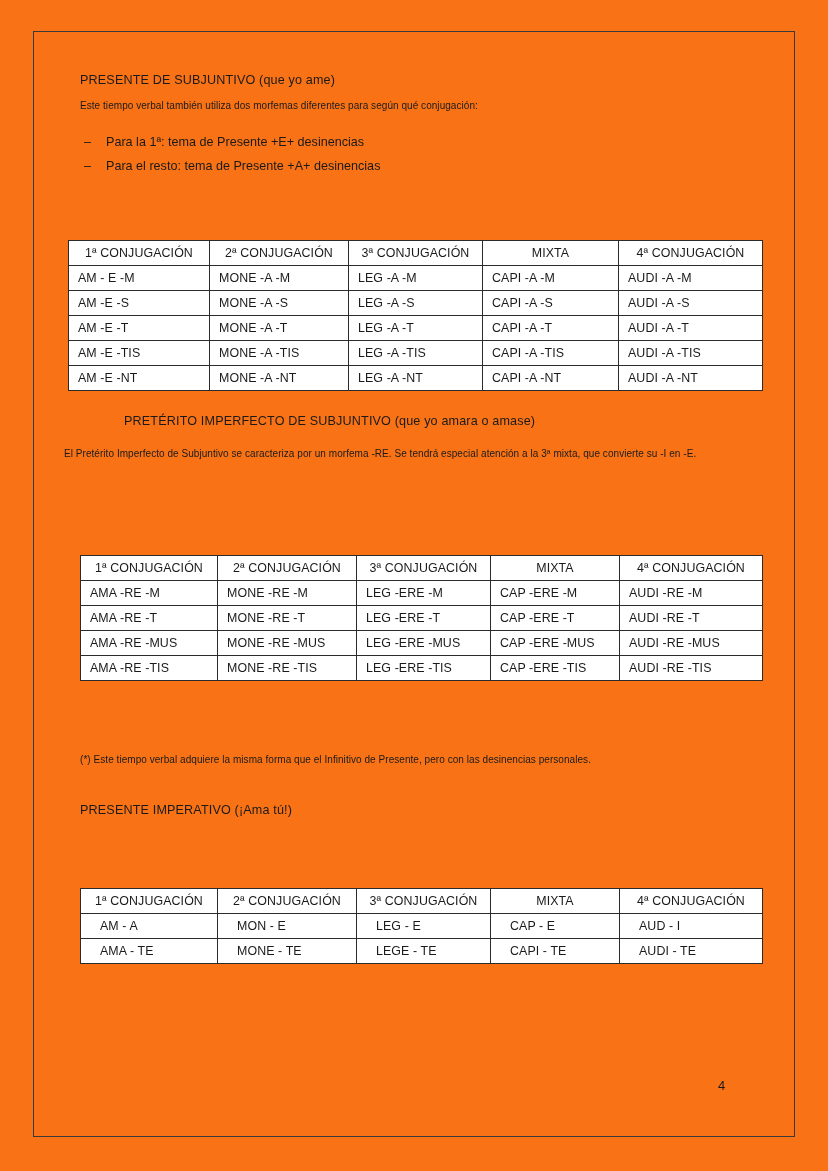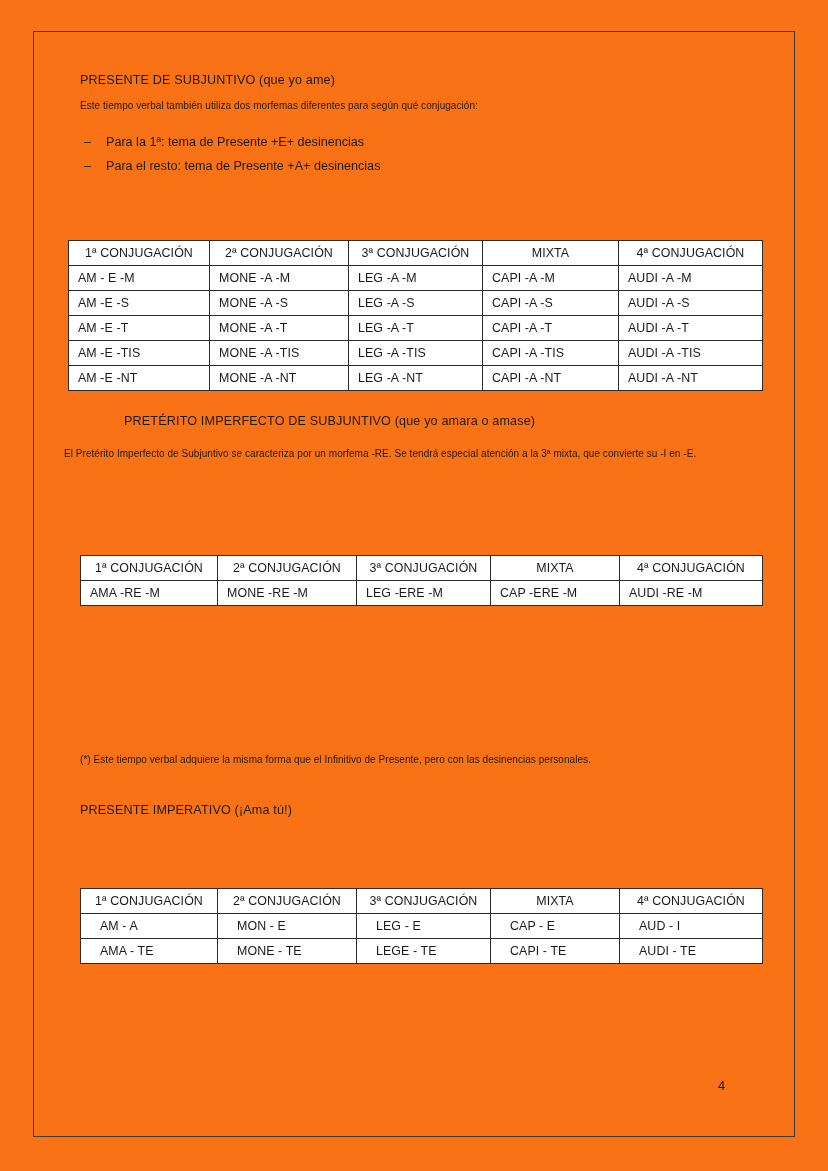--- a/index.html
+++ b/index.html
@@ -236,20 +236,41 @@
       </tr>
     </thead>
     <tbody>
       <tr>
         <td>AMA  -RE -M</td>
         <td>MONE  -RE -M</td>
         <td>LEG  -ERE -M</td>
         <td>CAP  -ERE -M</td>
         <td>AUDI  -RE -M</td>
       </tr>
+      <tr>
+        <td>AMA  -RE -T</td>
+        <td>MONE  -RE -T</td>
+        <td>LEG  -ERE -T</td>
+        <td>CAP  -ERE -T</td>
+        <td>AUDI  -RE -T</td>
+      </tr>
+      <tr>
+        <td>AMA  -RE -MUS</td>
+        <td>MONE  -RE -MUS</td>
+        <td>LEG -ERE -MUS</td>
+        <td>CAP  -ERE -MUS</td>
+        <td>AUDI  -RE -MUS</td>
+      </tr>
+      <tr>
+        <td>AMA  -RE -TIS</td>
+        <td>MONE  -RE -TIS</td>
+        <td>LEG  -ERE -TIS</td>
+        <td>CAP  -ERE -TIS</td>
+        <td>AUDI  -RE -TIS</td>
+      </tr>
     </tbody>
   </table>
 
   <div class="para wide b-note">(*) Este tiempo verbal adquiere la misma forma que el Infinitivo de Presente, pero con las desinencias personales.</div>
 
   <div class="section-title b-title3">PRESENTE IMPERATIVO (¡Ama tú!)</div>
 
   <table class="conj t3 tight">
     <colgroup>
       <col class="c1">

